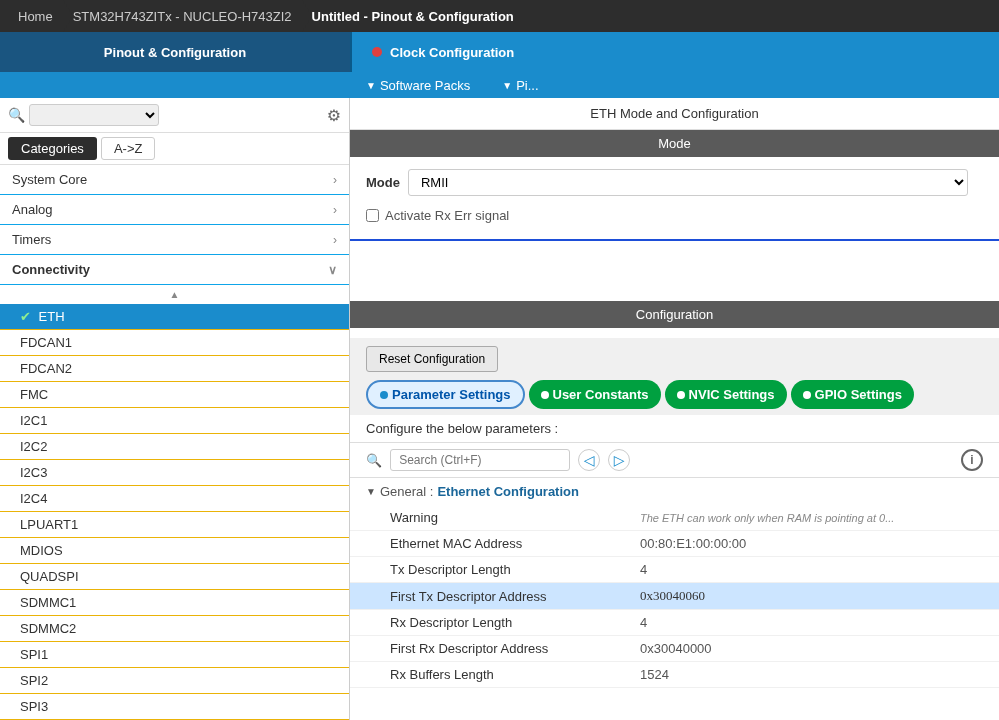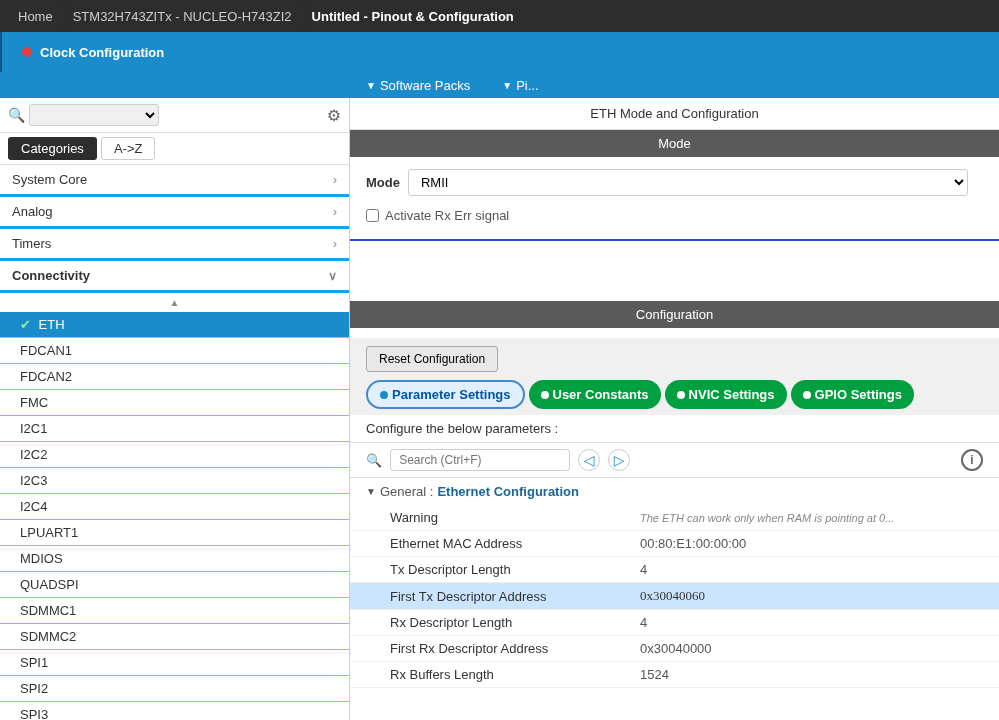--- a/index.html
+++ b/index.html
@@ -140,21 +140,21 @@
     .sidebar-tab.active { background: #2d2d2d; color: white; }
     .sidebar-tab.inactive { background: white; color: #333; border-color: #ccc; }
 
     .sidebar-items { overflow-y: auto; flex: 1; }
     .sidebar-category {
       display: flex;
       align-items: center;
       padding: 7px 12px;
       cursor: pointer;
       color: #333;
-      border-bottom: 3px solid #0ea5e9;
+      border-bottom: 1px solid #0ea5e9;
     }
     .sidebar-category .chevron { margin-left: auto; font-size: 12px; color: #888; }
     .sidebar-category.open { font-weight: bold; }
     .connectivity-arrow {
       display: flex;
       justify-content: center;
       padding: 4px;
       color: #888;
       font-size: 10px;
     }
@@ -350,20 +350,23 @@
   </div>
   <div class="breadcrumb-item">
     <span>STM32H743ZITx - NUCLEO-H743ZI2</span>
   </div>
   <div class="breadcrumb-item active">
     <span>Untitled - Pinout &amp; Configuration</span>
   </div>
 </div>
 
 <div class="top-tabs">
+  <div class="top-tab-left">
+    <span>Pinout &amp; Configuration</span>
+  </div>
   <div class="top-tab-right">
     <span class="dot"></span>
     <span>Clock Configuration</span>
   </div>
 </div>
 
 <div class="sub-nav">
   <div style="width:350px;"></div>
   <div class="sub-nav-item">
     <span class="arrow">▼</span>

